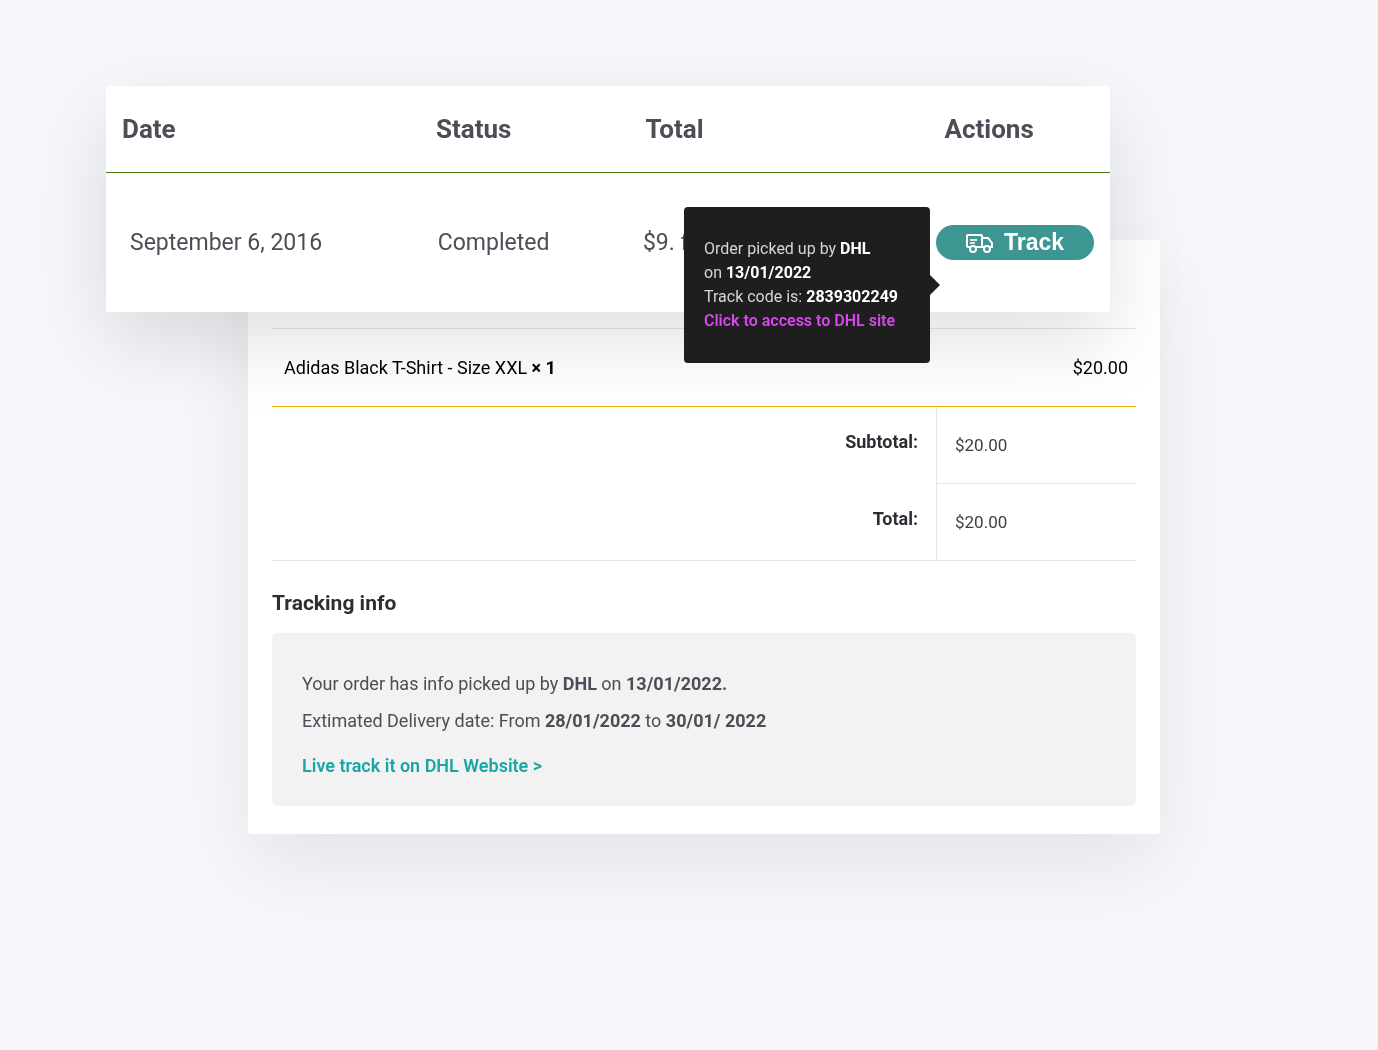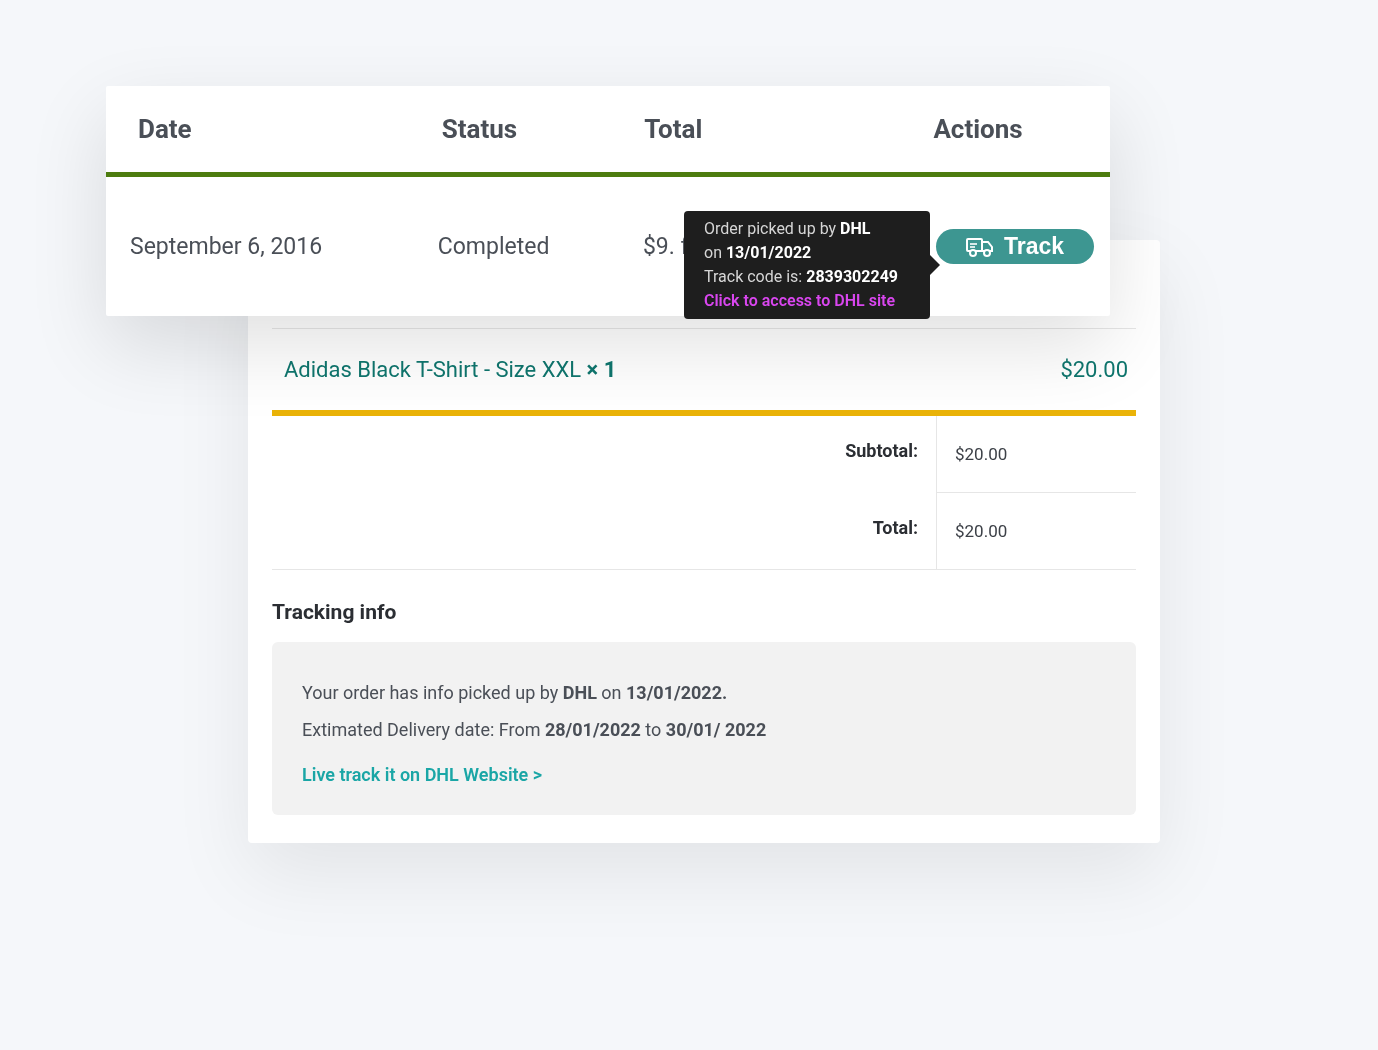--- a/index.html
+++ b/index.html
@@ -23,23 +23,23 @@
       box-shadow: 0 30px 80px rgba(0,0,0,0.08);
       padding: 0 24px 28px 24px;
     }
 
     .product-row {
       display: flex;
       justify-content: space-between;
       align-items: center;
       padding: 28px 8px 28px 12px;
       border-top: 1px solid #e6e6e6;
-      border-bottom: 6px solid #eab308;
-      color: #0f766e;
-      font-size: 22px;
+      border-bottom: 1px solid #eab308;
+      color: #000000;
+      font-size: 18px;
       margin-top: 88px;
     }
     .product-qty { font-weight: 700; }
 
     .totals {
       border-bottom: 1px solid #e6e6e6;
     }
     .totals-row {
       display: flex;
       justify-content: flex-end;
@@ -100,22 +100,22 @@
       left: 106px;
       top: 86px;
       width: 1004px;
       background: #fff;
       box-shadow: 0 30px 80px rgba(0,0,0,0.12);
       border-radius: 2px;
       z-index: 10;
     }
     .orders-header {
       display: flex;
-      padding: 28px 32px;
-      border-bottom: 5px solid #4d7c0f;
+      padding: 28px 16px;
+      border-bottom: 1px solid #4d7c0f;
     }
     .orders-header div {
       font-weight: 700;
       color: #4a4f57;
       font-size: 26px;
     }
     .col-date   { width: 315px; }
     .col-status { width: 210px; }
     .col-total  { width: 300px; }
     .col-actions{ width: 150px; text-align: left; }
@@ -147,21 +147,21 @@
     }
     .track-btn svg { display: block; }
 
     
     .tooltip {
       position: absolute;
       background: #1e1e1e;
       color: #d6d6d6;
       font-size: 16px;
       line-height: 1.5;
-      padding: 6px 20px;
+      padding: 30px 20px;
       border-radius: 4px;
       width: 246px;
       left: 578px;
       top: 34px;
       z-index: 20;
     }
     .tooltip .b { font-weight: 700; color: #fff; }
     .tooltip .link { color: #d946ef; font-weight: 600; cursor: pointer; }
     .tooltip::after {
       content: "";

